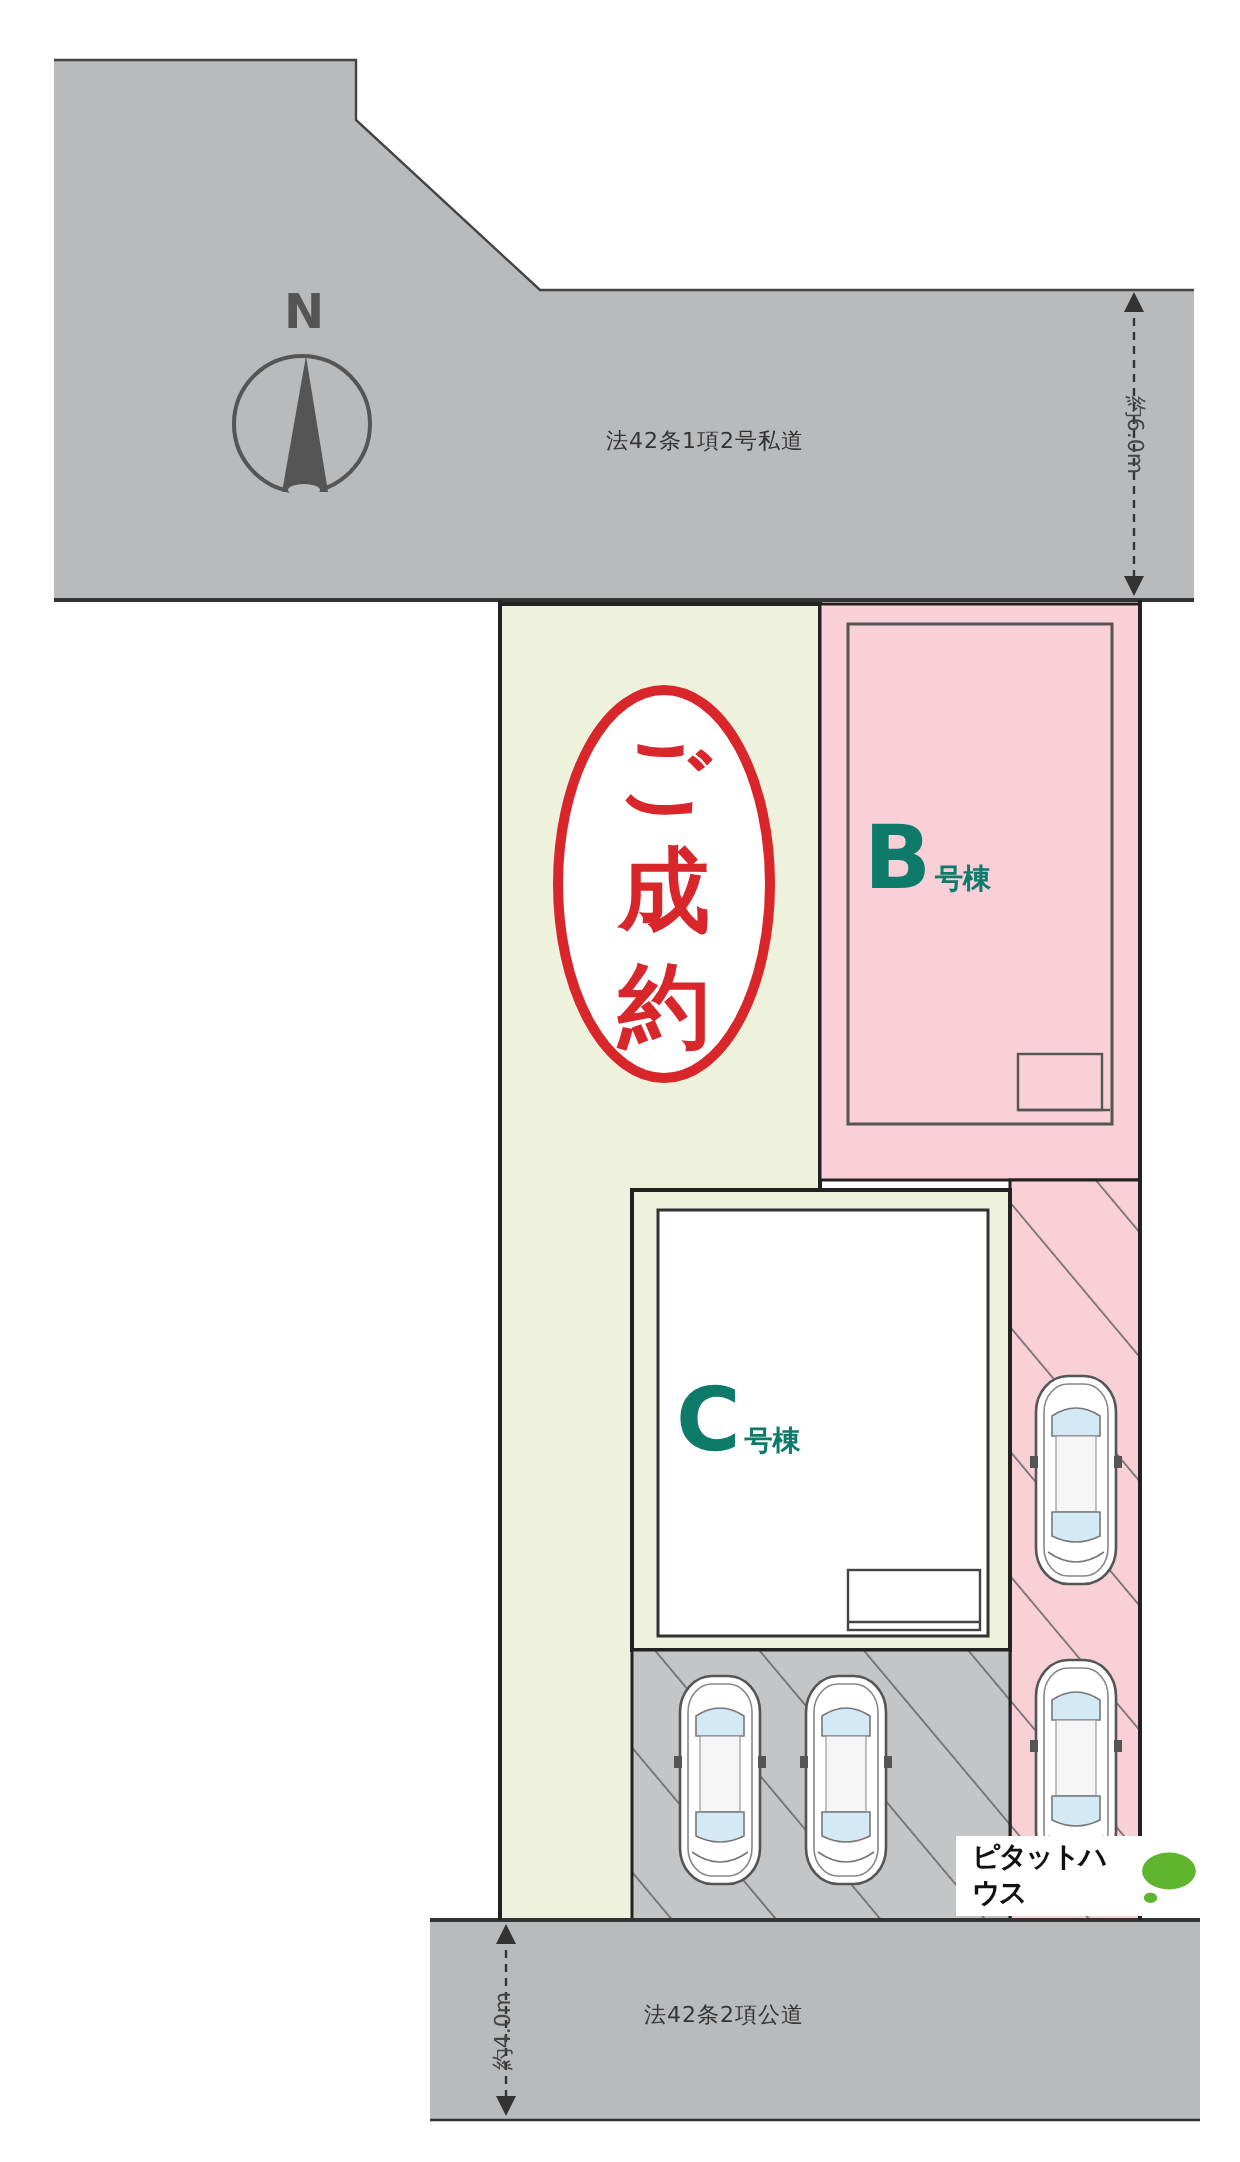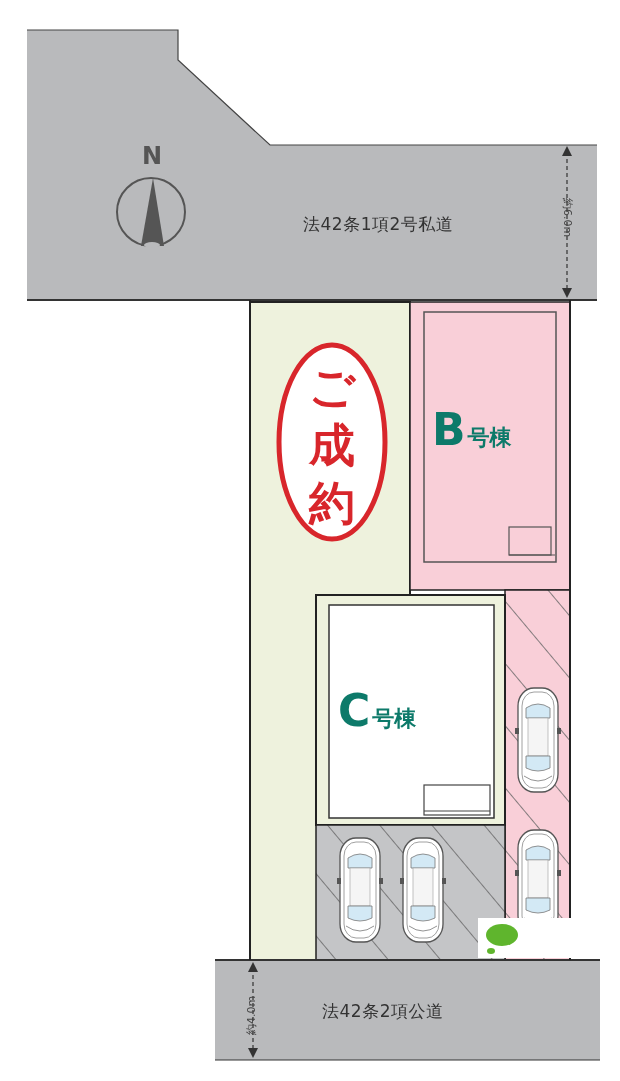--- a/index.html
+++ b/index.html
@@ -1,25 +1,25 @@
 <!DOCTYPE html>
 <html><head>
 <meta charset="utf-8">
 <style>
   html, body { margin: 0; padding: 0; background: #ffffff; }
   body { width: 620px; height: 1081px; position: relative; overflow: hidden;
          font-family: "DejaVu Sans", "Liberation Sans", sans-serif; }
   svg.plan { position: absolute; left: 0; top: 0; }
-  .road-label { position: absolute; color: #333333; font-size: 17px; white-space: nowrap; letter-spacing: 0.5px; }
+  .road-label { position: absolute; color: #333333; font-size: 11px; white-space: nowrap; letter-spacing: 0.5px; }
   .dim-label { position: absolute; color: #444444; font-size: 11px; white-space: nowrap; transform: rotate(90deg); transform-origin: center; }
   .dim-label.ccw { transform: rotate(-90deg); }
   .north-n { position: absolute; font-weight: bold; color: #555555; font-size: 24px; font-family: "DejaVu Sans", sans-serif; }
   .unit-label { position: absolute; color: #0d7a6a; font-weight: bold; white-space: nowrap; }
   .unit-letter { font-size: 44px; font-family: "DejaVu Sans", sans-serif; vertical-align: baseline; }
-  .unit-suffix { font-size: 22px; margin-left: 2px; }
+  .unit-suffix { font-size: 14px; margin-left: 2px; }
   .stamp-text { position: absolute; color: #d8262b; font-weight: bold; font-size: 46px; line-height: 58px; text-align: center; width: 60px; }
   .logo-box { position: absolute; background: #ffffff; display: flex; align-items: center; }
   .logo-text { font-size: 14px; font-weight: bold; color: #111111; letter-spacing: -1px; }
 </style>
 </head>
 <body>
 
 <svg class="plan" width="620" height="1081" viewBox="0 0 620 1081">
   <defs>
     <pattern id="hatchPink" patternUnits="userSpaceOnUse" width="40" height="40" patternTransform="rotate(-40)">
@@ -107,17 +107,18 @@
 
 <div class="unit-label" style="left:432px; top:404px;">
   <span class="unit-letter">B</span><span class="unit-suffix">号棟</span>
 </div>
 
 <div class="unit-label" style="left:338px; top:685px;">
   <span class="unit-letter">C</span><span class="unit-suffix">号棟</span>
 </div>
 
 <div class="logo-box" style="left:478px; top:918px; width:122px; height:40px;">
+  <span class="logo-text" style="margin-left:8px;">ピタットハウス</span>
   <svg width="40" height="40" viewBox="0 0 40 40" style="margin-left:2px;">
     <ellipse cx="22" cy="17" rx="16" ry="11" fill="#5fb52d"></ellipse>
     <ellipse cx="11" cy="33" rx="4" ry="3" fill="#5fb52d"></ellipse>
   </svg>
 </div>
 
 </body></html>

